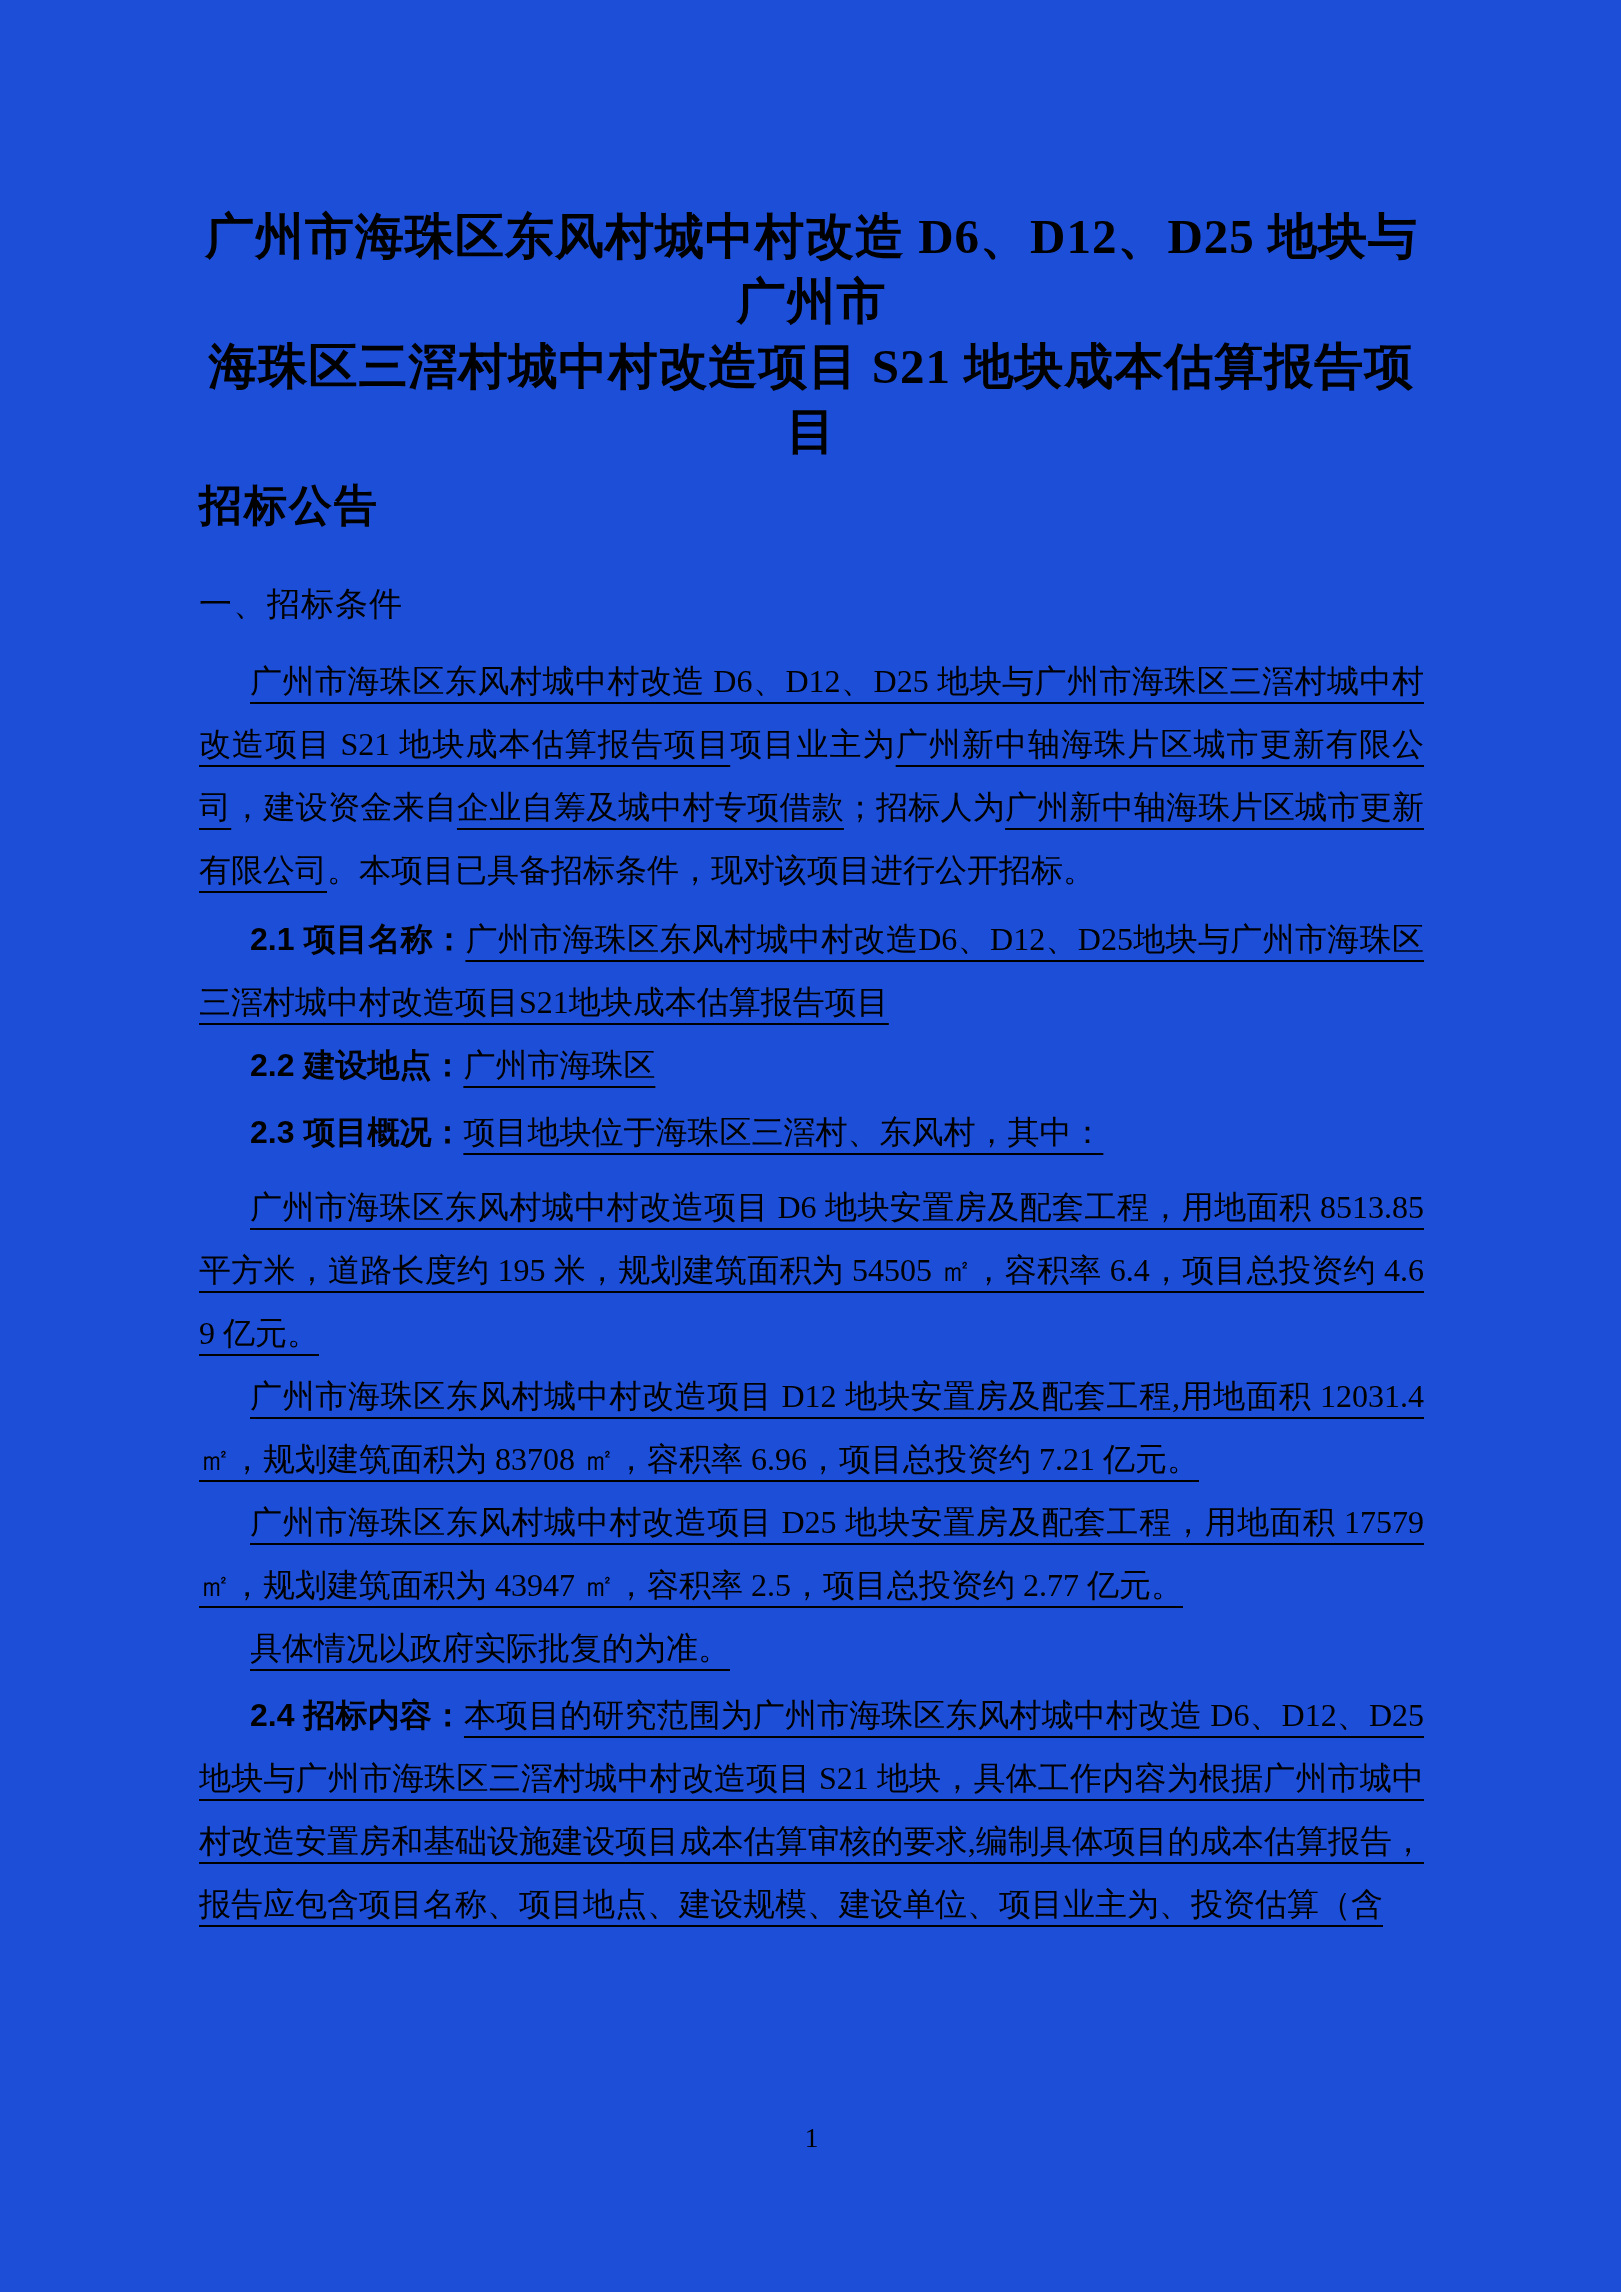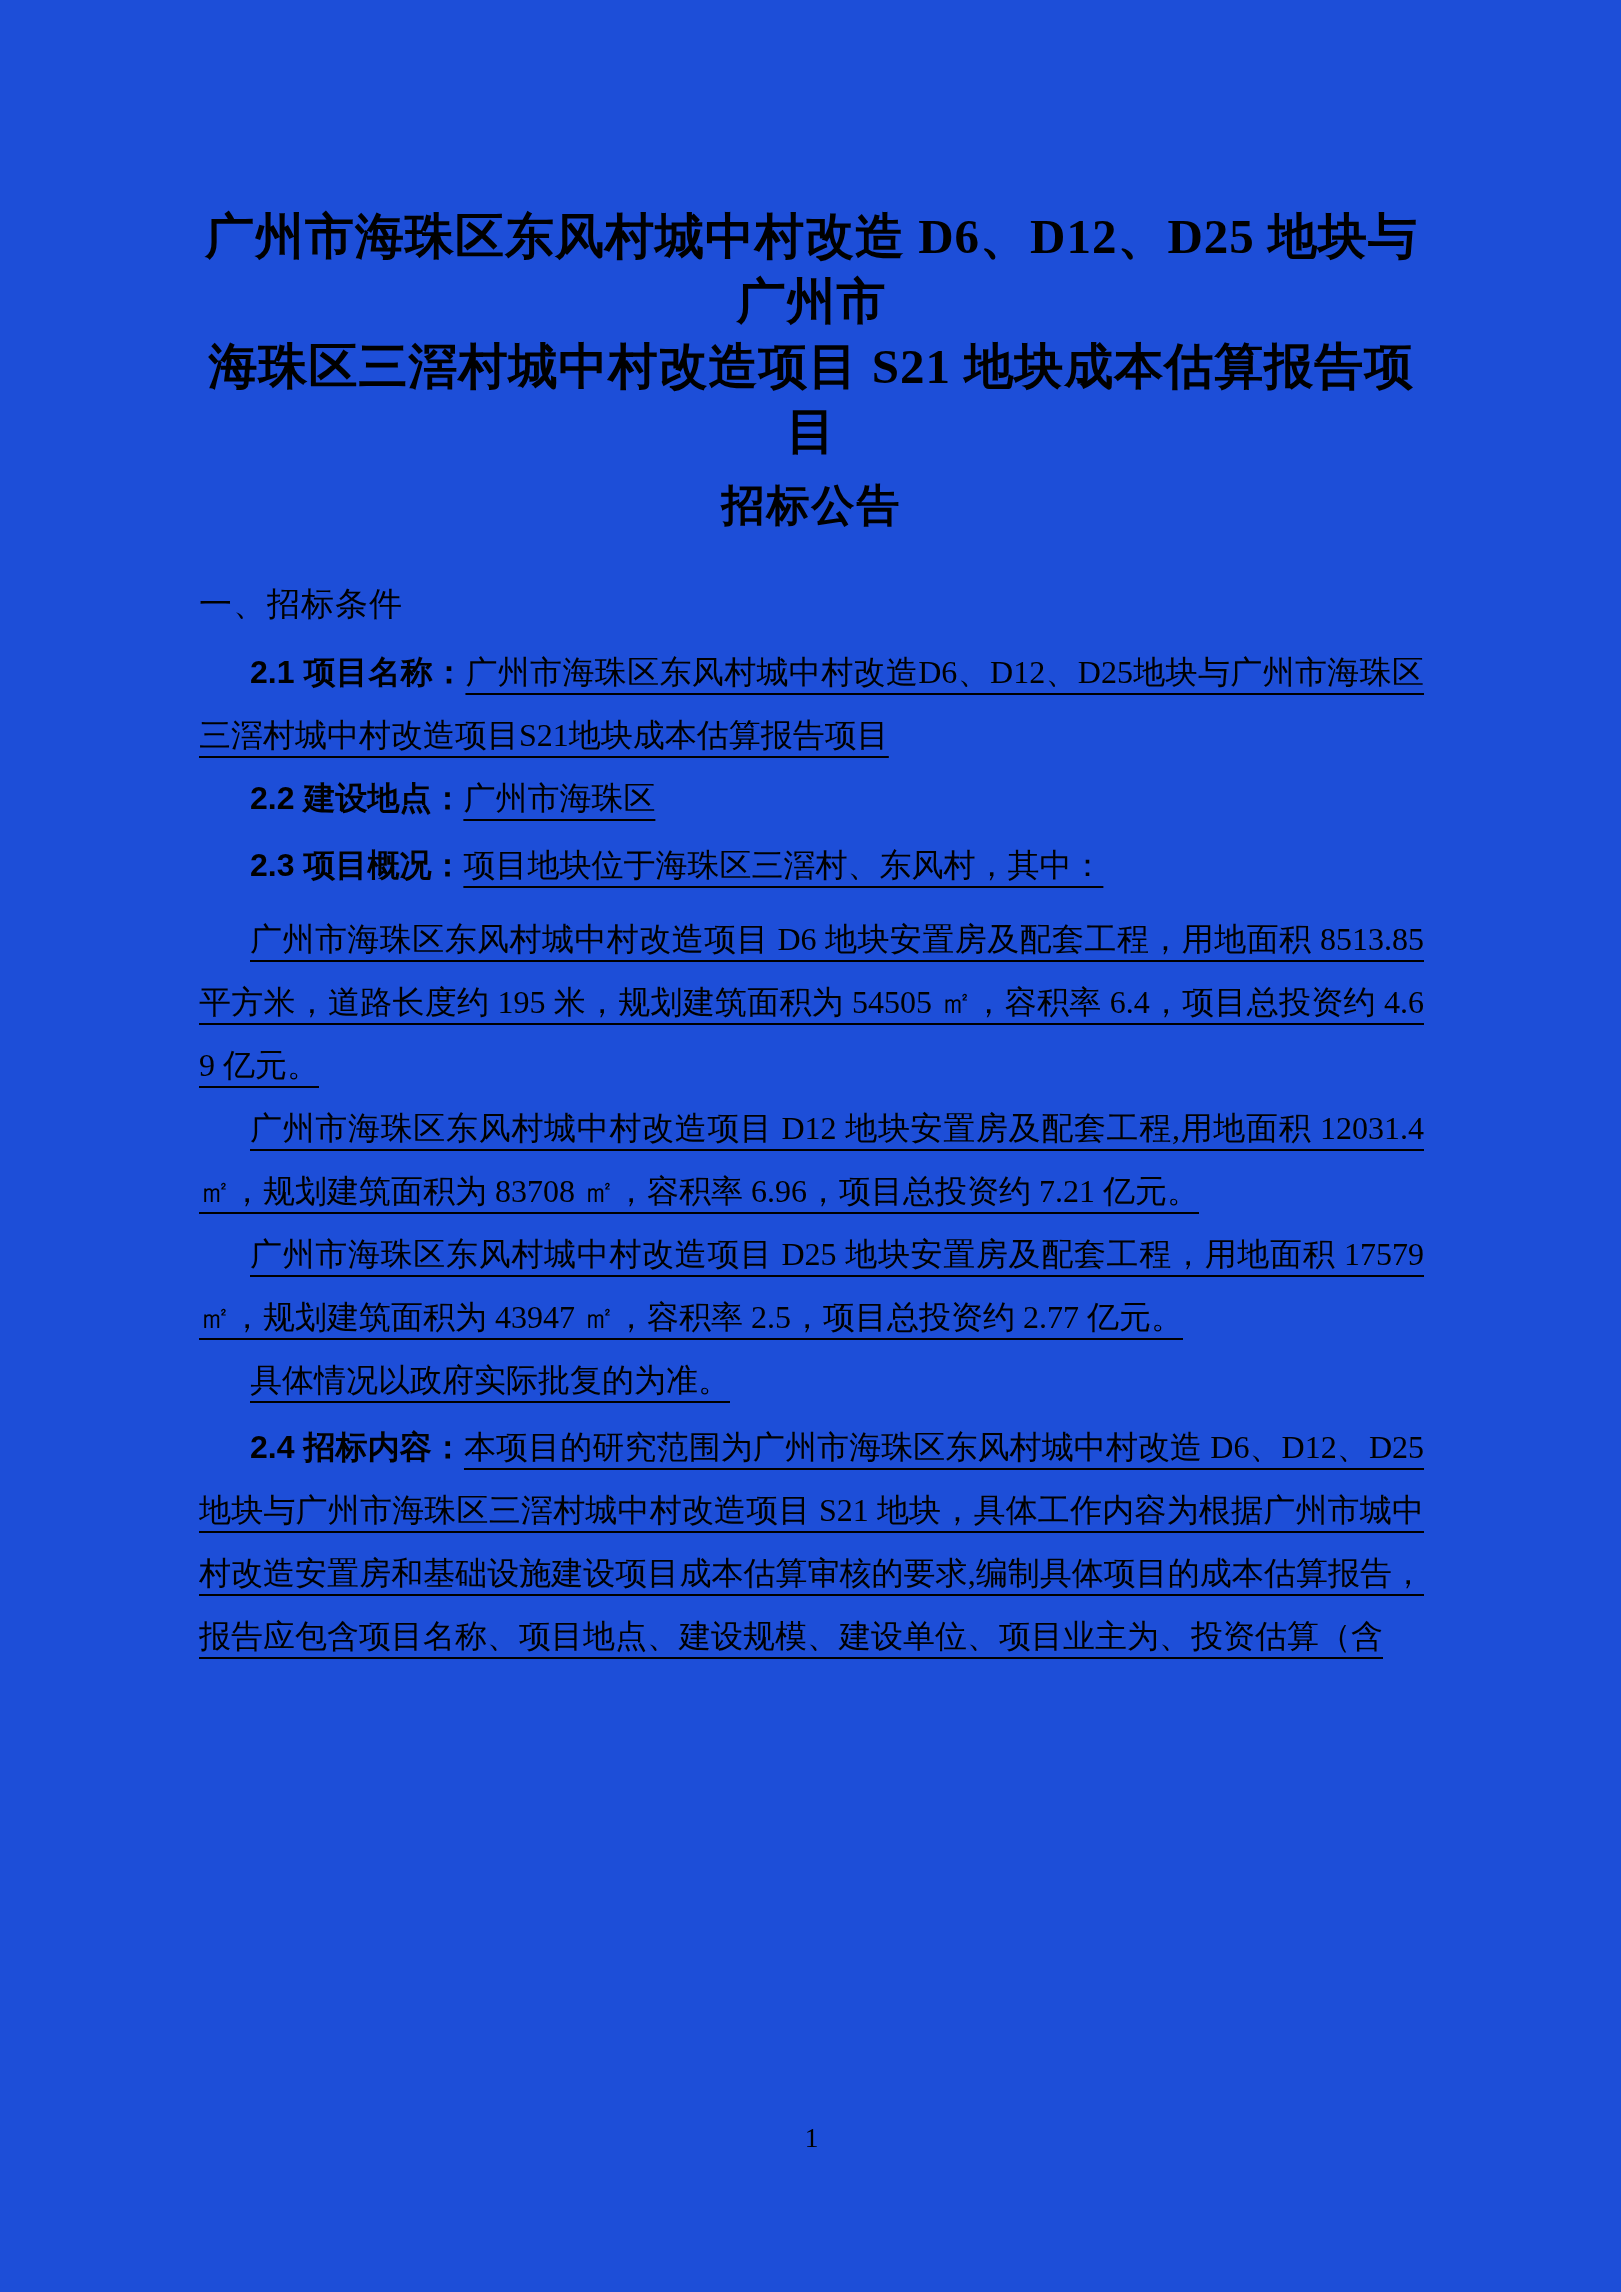--- a/index.html
+++ b/index.html
@@ -29,21 +29,21 @@
     font-weight: bold;
     line-height: 65px;
     text-align: center;
     letter-spacing: 1px;
   }
   .doc-subtitle {
     margin-top: 11.8px;
     font-size: 43px;
     font-weight: bold;
     line-height: 59px;
-    text-align: center;
+    text-align: left;
     letter-spacing: 2px;
   }
   .sec-heading {
     margin: 37px 0 0 0;
     font-size: 33px;
     font-weight: normal;
     line-height: 63px;
     font-family: "Liberation Sans", sans-serif;
     letter-spacing: 1px;
   }
@@ -88,20 +88,21 @@
 
     <div class="doc-title">
       <div>广州市海珠区东风村城中村改造 D6、D12、D25 地块与广州市</div>
       <div>海珠区三滘村城中村改造项目 S21 地块成本估算报告项目</div>
     </div>
 
     <div class="doc-subtitle">招标公告</div>
 
     <h2 class="sec-heading">一、招标条件</h2>
 
+    <p class="para indent m-para1"><span class="u">广州市海珠区东风村城中村改造 D6、D12、D25 地块与广州市海珠区三滘村城中村改造项目 S21 地块成本估算报告项目</span><span>项目业主为</span><span class="u">广州新中轴海珠片区城市更新有限公司</span><span>，建设资金来自</span><span class="u">企业自筹及城中村专项借款</span><span>；招标人为</span><span class="u">广州新中轴海珠片区城市更新有限公司</span><span>。本项目已具备招标条件，现对该项目进行公开招标。</span></p>
 
 
     <p class="para indent m-item1"><span class="b">2.1 项目名称：</span><span class="u">广州市海珠区东风村城中村改造D6、D12、D25地块与广州市海珠区三滘村城中村改造项目S21地块成本估算报告项目</span></p>
     <p class="para indent"><span class="b">2.2 建设地点：</span><span class="u">广州市海珠区</span></p>
     <p class="para indent m-item3"><span class="b">2.3 项目概况：</span><span class="u">项目地块位于海珠区三滘村、东风村，其中： </span></p>
 
     <p class="para indent m-d6"><span class="u">广州市海珠区东风村城中村改造项目 D6 地块安置房及配套工程，用地面积 8513.85 平方米，道路长度约 195 米，规划建筑面积为 54505 ㎡，容积率 6.4，项目总投资约 4.69 亿元。 </span></p>
     <p class="para indent"><span class="u">广州市海珠区东风村城中村改造项目 D12 地块安置房及配套工程,用地面积 12031.4 ㎡，规划建筑面积为 83708 ㎡，容积率 6.96，项目总投资约 7.21 亿元。 </span></p>
     <p class="para indent"><span class="u">广州市海珠区东风村城中村改造项目 D25 地块安置房及配套工程，用地面积 17579 ㎡，规划建筑面积为 43947 ㎡，容积率 2.5，项目总投资约 2.77 亿元。 </span></p>
     <p class="para indent"><span class="u">具体情况以政府实际批复的为准。 </span></p>

